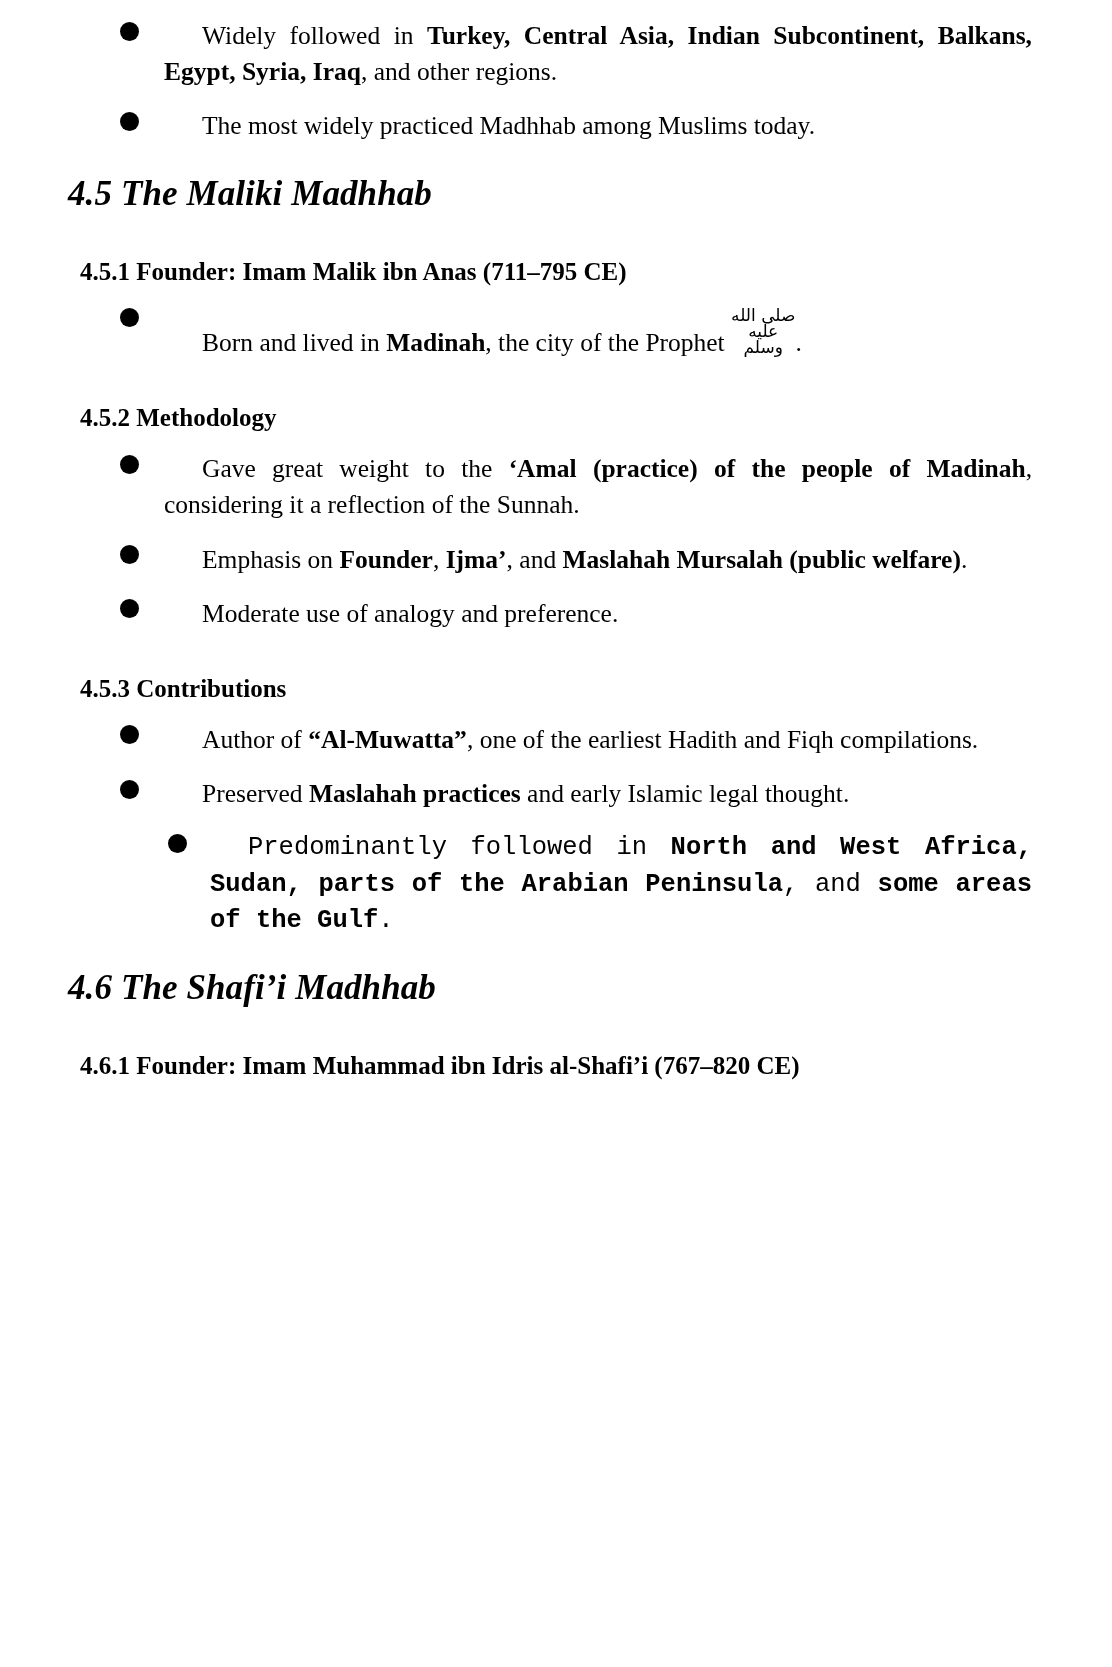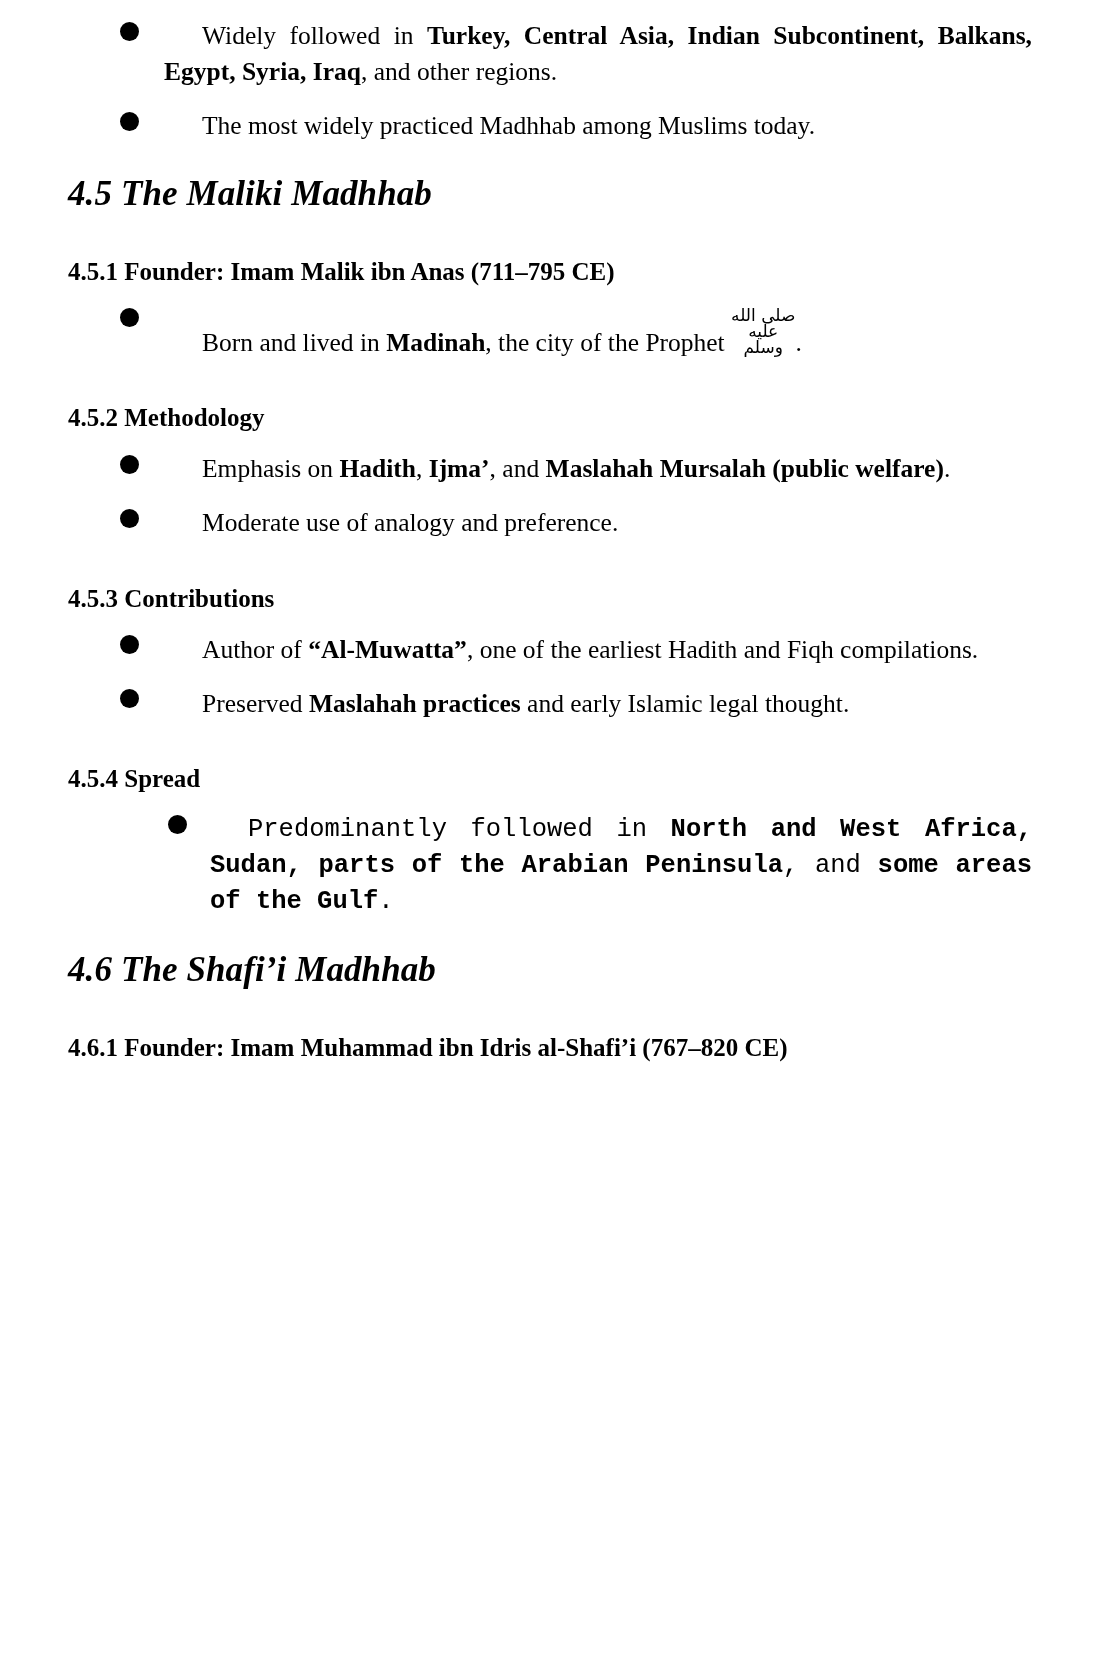--- a/index.html
+++ b/index.html
@@ -28,21 +28,21 @@
     font-weight: bold;
     line-height: 1.2;
     margin: 28px 0 0 0;
     letter-spacing: 0.1px;
     font-style: italic;
   }
   h2.subsec-title {
     font-size: 25px;
     font-weight: bold;
     line-height: 1.2;
-    margin: 42px 0 0 0;
+    margin: 42px 0 0 12px;
   }
 
   
   ul.bullets {
     list-style: none;
     margin: 0;
     padding: 0;
   }
   li.bullet {
     position: relative;
@@ -119,39 +119,42 @@
       <ul class="bullets">
         <li class="bullet">
           <span class="bullet-dot"></span>
           <span class="bullet-text">Born and lived in <b>Madinah</b>, the city of the Prophet <span class="honorific"><span class="h-line">صلى الله</span><span class="h-line">عليه</span><span class="h-line">وسلم</span></span>.</span>
         </li>
       </ul>
       <h2 class="subsec-title">4.5.2 Methodology</h2>
       <ul class="bullets">
         <li class="bullet">
           <span class="bullet-dot"></span>
-          <span class="bullet-text">Emphasis on <b>Hadith</b>, <b>Ijma’</b>, and <b>Maslahah Mursalah (public welfare)</b>.</span>
+          <span class="bullet-text">Gave great weight to the <b>‘Amal (practice) of the people of Madinah</b>, considering it a reflection of the Sunnah.</span>
+        </li>
+        <li class="bullet">
+          <span class="bullet-dot"></span>
+          <span class="bullet-text">Emphasis on <b>Founder</b>, <b>Ijma’</b>, and <b>Maslahah Mursalah (public welfare)</b>.</span>
         </li>
         <li class="bullet">
           <span class="bullet-dot"></span>
           <span class="bullet-text">Moderate use of analogy and preference.</span>
         </li>
       </ul>
       <h2 class="subsec-title">4.5.3 Contributions</h2>
       <ul class="bullets">
         <li class="bullet">
           <span class="bullet-dot"></span>
           <span class="bullet-text">Author of <b>“Al-Muwatta”</b>, one of the earliest Hadith and Fiqh compilations.</span>
         </li>
         <li class="bullet">
           <span class="bullet-dot"></span>
           <span class="bullet-text">Preserved <b>Maslahah practices</b> and early Islamic legal thought.</span>
         </li>
       </ul>
-      <h2 class="subsec-title">4.5.4 Spread</h2>
       <ul class="bullets indented">
         <li class="bullet">
           <span class="bullet-dot"></span>
           <span class="bullet-text">Predominantly followed in <b>North and West Africa, Sudan, parts of the Arabian Peninsula</b>, and <b>some areas of the Gulf</b>.</span>
         </li>
       </ul>
       <h1 class="sec-title">4.6 The Shafi’i Madhhab</h1>
       <h2 class="subsec-title">4.6.1 Founder: Imam Muhammad ibn Idris al-Shafi’i (767–820 CE)</h2>
     </div>
 </div>

